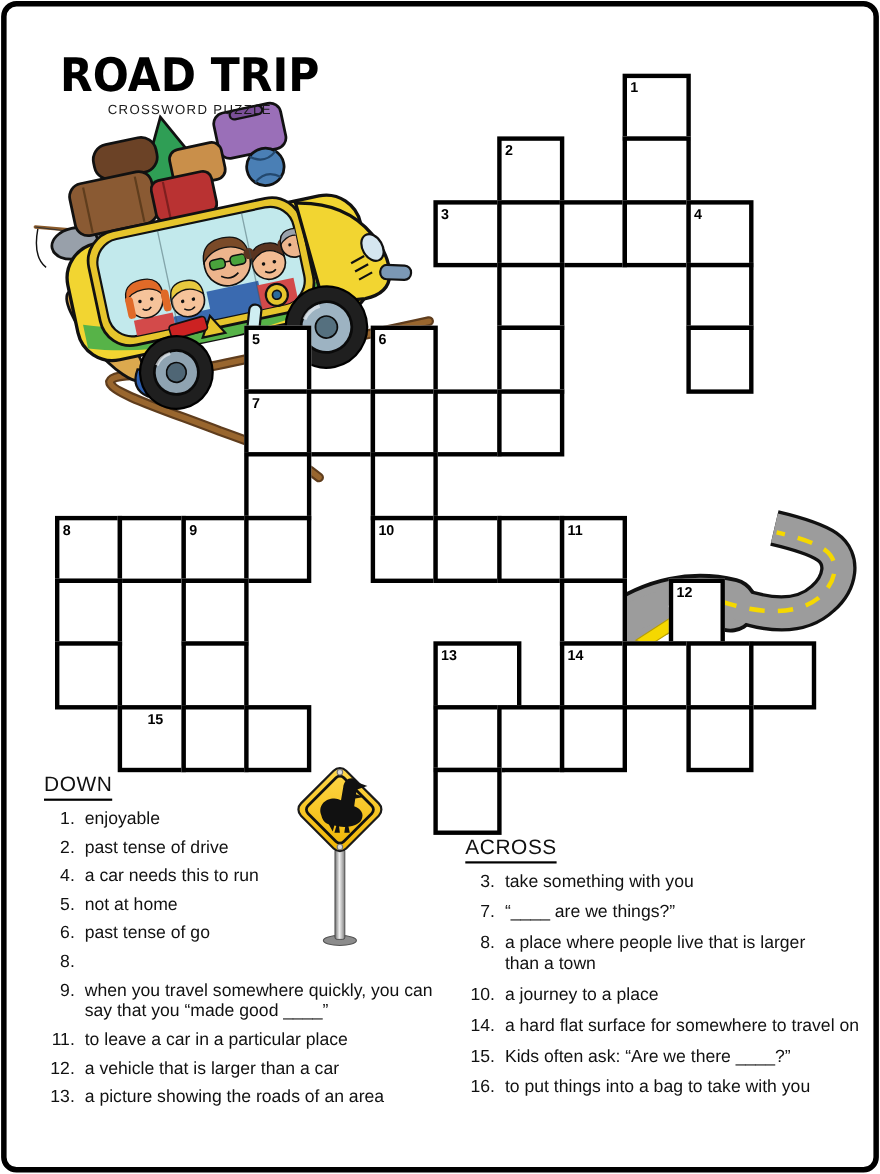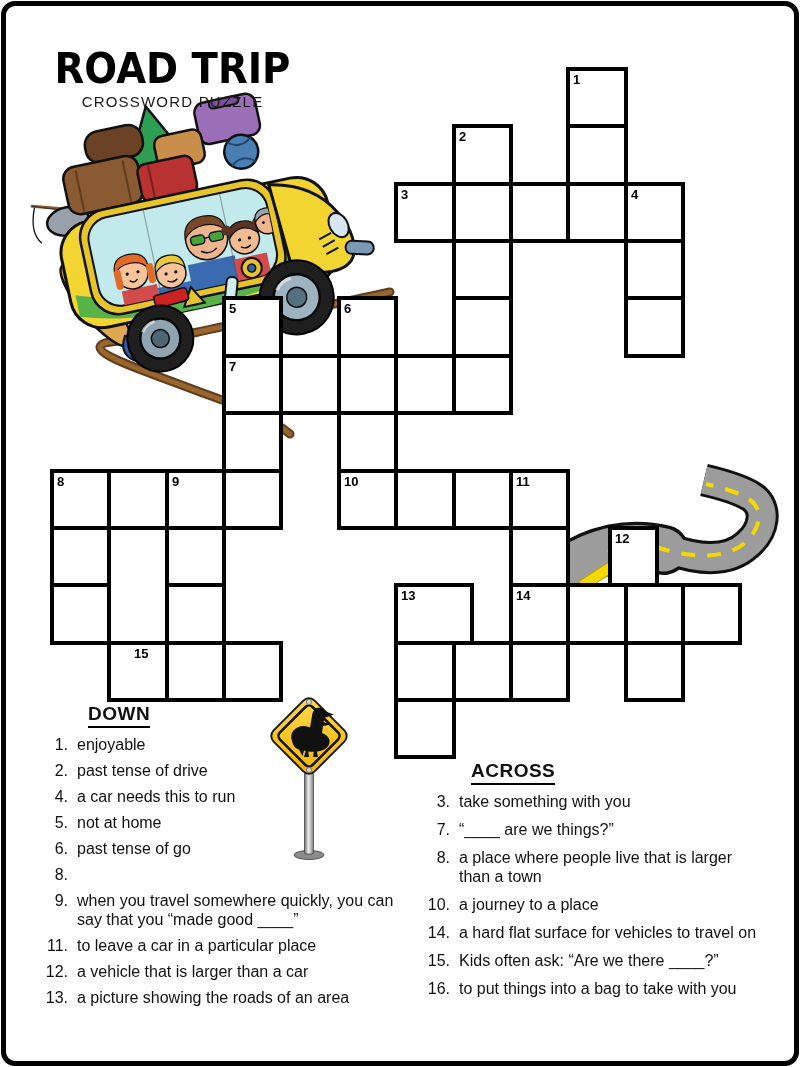--- a/index.html
+++ b/index.html
@@ -5,33 +5,33 @@
   html,body{margin:0;padding:0;background:#fff;}
   .page{position:relative;width:800px;height:1067px;background:#fff;overflow:hidden;
         font-family:"Liberation Sans",sans-serif;color:#111;}
   .page-border{position:absolute;inset:1px;border:5px solid #000;border-radius:14px;
                z-index:10;pointer-events:none;}
   
   .title-block{position:absolute;left:30px;top:48px;width:285px;text-align:center;z-index:2;}
   .main-title{font-family:"DejaVu Sans",sans-serif;font-size:42px;font-weight:900;
               letter-spacing:0px;transform:scaleX(.92);transform-origin:center;
               white-space:nowrap;color:#000;line-height:1.0;}
-  .sub-title{font-size:15px;font-weight:400;letter-spacing:1.2px;color:#1a1a1a;margin-top:3px;
+  .sub-title{font-size:12px;font-weight:400;letter-spacing:1.2px;color:#1a1a1a;margin-top:3px;
              white-space:nowrap;}
   
   #grid{position:absolute;left:0;top:0;z-index:2;}
   .cell{position:absolute;background:#fff;border:4px solid #000;box-sizing:border-box;}
   .cellnum{display:block;font-size:13px;font-weight:bold;line-height:13px;
            padding:2px 0 0 3px;color:#000;}
   
   .clue-section{position:absolute;z-index:4;}
   #down-section{left:40px;top:703px;width:392px;}
   #across-section{left:423px;top:760px;width:370px;}
-  .clue-heading{display:inline-block;font-size:19px;font-weight:bold;letter-spacing:.5px;
-                border-bottom:2.5px solid #000;padding-bottom:1px;margin-bottom:7px;margin-left:48px;}
+  .clue-heading{display:inline-block;font-size:19px;font-weight:normal;letter-spacing:.5px;
+                border-bottom:2.5px solid #000;padding-bottom:1px;margin-bottom:7px;}
   .clue{display:flex;align-items:flex-start;}
   #down-section .clue{margin-bottom:7px;}
   #across-section .clue{margin-bottom:9px;}
   .clue-num{flex:0 0 28px;text-align:right;font-size:16px;line-height:19px;}
   #across-section .clue-num{flex-basis:27px;}
   .clue-text{margin-left:9px;font-size:16px;line-height:19px;white-space:pre;}
   
   .branding{position:absolute;right:18px;top:1026px;font-size:30px;font-weight:bold;
             z-index:4;white-space:nowrap;margin-top:39px;}
   svg{position:absolute;overflow:visible;}
@@ -353,21 +353,21 @@
           <div class="clue-num">8.</div>
           <div class="clue-text">a place where people live that is larger
 than a town</div>
         </div>
         <div class="clue">
           <div class="clue-num">10.</div>
           <div class="clue-text">a journey to a place</div>
         </div>
         <div class="clue">
           <div class="clue-num">14.</div>
-          <div class="clue-text">a hard flat surface for vehicles to travel on</div>
+          <div class="clue-text">a hard flat surface for somewhere to travel on</div>
         </div>
         <div class="clue">
           <div class="clue-num">15.</div>
           <div class="clue-text">Kids often ask: “Are we there ____?”</div>
         </div>
         <div class="clue">
           <div class="clue-num">16.</div>
           <div class="clue-text">to put things into a bag to take with you</div>
         </div>
       </div>

